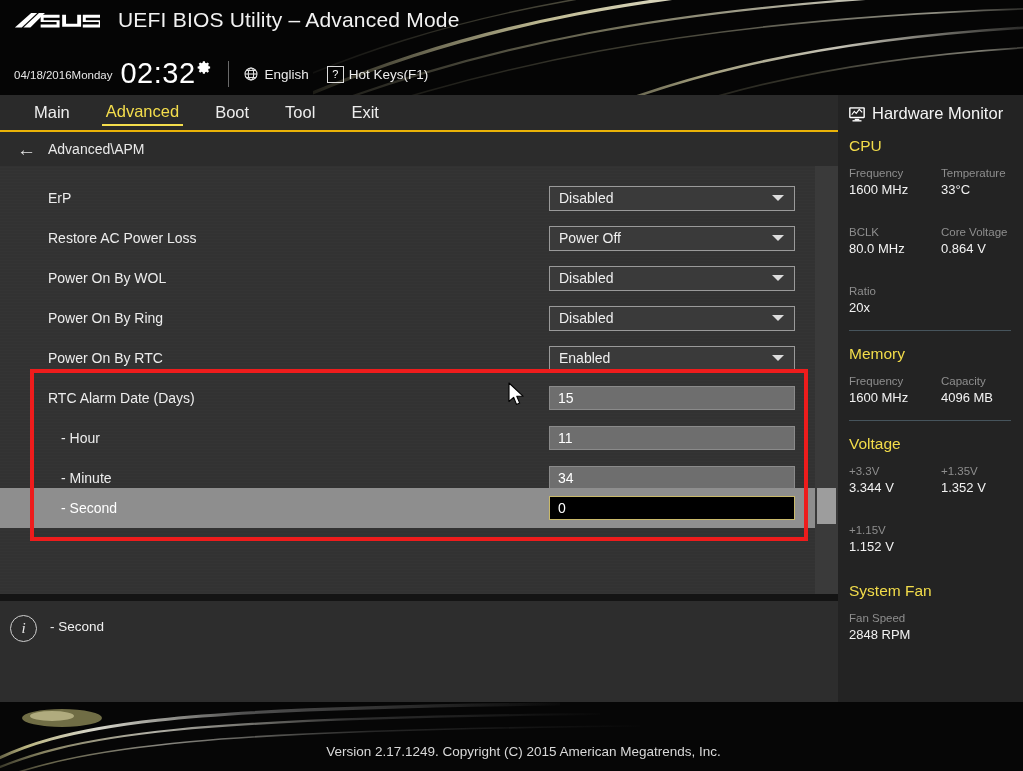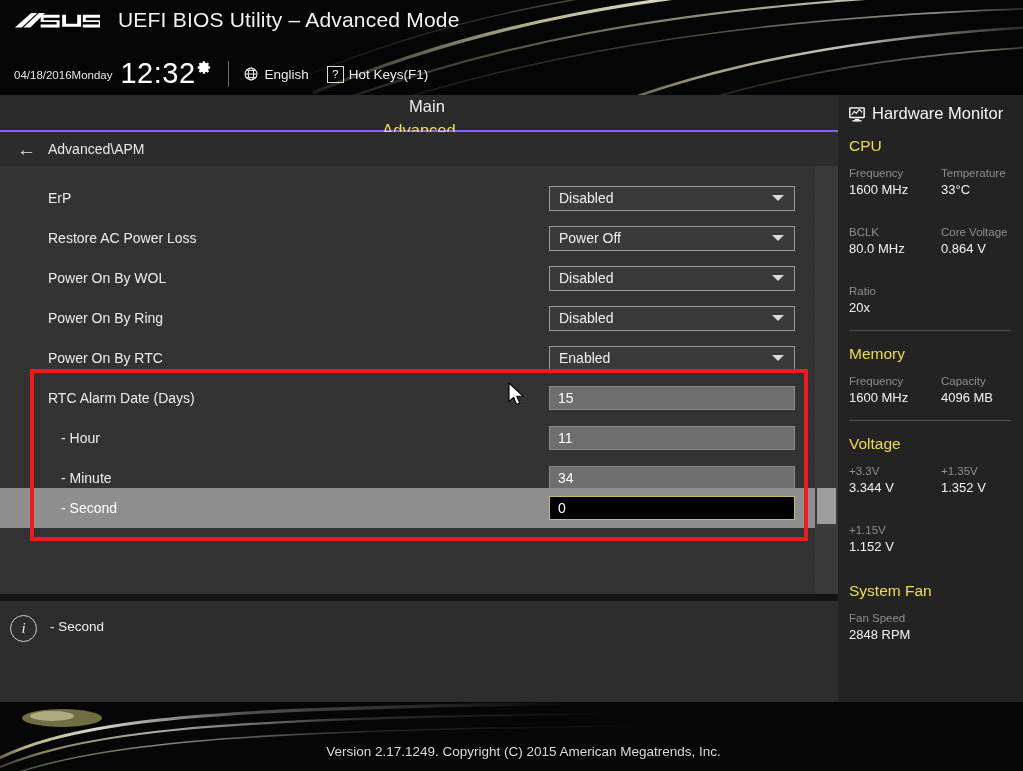--- a/index.html
+++ b/index.html
@@ -29,21 +29,21 @@
   .hitem{display:flex;align-items:center;font-size:13.5px;color:#ededed;
     margin-right:18px;white-space:nowrap;}
   .hitem .gl{margin-right:6px;display:inline-flex;}
   .qbox{display:inline-flex;align-items:center;justify-content:center;
     width:15px;height:15px;border:1.5px solid #ddd;font-size:11px;
     margin-right:5px;color:#fff;line-height:1;}
 
   
   .menubar{position:absolute;left:0;top:95px;width:838px;height:35px;
     background:#2a2a2a;display:flex;align-items:center;
-    border-bottom:2px solid #8b5cf6;flex-direction:column;}
+    border-bottom:2px solid #eab308;}
   .tab{font-size:16.5px;color:#ededed;margin:0 14px;padding:2px 4px 3px 4px;
     white-space:nowrap;cursor:default;}
   .tab:first-child{margin-left:30px;}
   .tab.active{color:#f4dd4c;border-bottom:2px solid #f4dd4c;}
 
   
   .crumbbar{position:absolute;left:0;top:132px;width:838px;height:34px;
     background:#2c2c2c;display:flex;align-items:center;}
   .backarrow{margin-left:17px;margin-right:12px;color:#e4e4e4;
     font-size:19px;line-height:1;}
@@ -166,21 +166,21 @@
       </g>
     </svg>
 
     <div class="app-title">UEFI BIOS Utility – Advanced Mode</div>
 
     <div class="clockrow">
       <div class="datebox">
         <span>04/18/2016</span>
         <span>Monday</span>
       </div>
-      <div class="bigtime">12:32</div>
+      <div class="bigtime">02:32</div>
       <div class="gear">
         <svg width="15" height="15" viewBox="0 0 24 24" fill="#ffffff">
           <path d="M12 8a4 4 0 100 8 4 4 0 000-8zm0 6.2a2.2 2.2 0 110-4.4 2.2 2.2 0 010 4.4z"></path>
           <path d="M21 13.6v-3.2l-2.4-.4a6.9 6.9 0 00-.8-1.9l1.4-2-2.3-2.3-2 1.4a6.9 6.9 0 00-1.9-.8L12.6 2h-3.2l-.4 2.4a6.9 6.9 0 00-1.9.8l-2-1.4L2.8 6.1l1.4 2a6.9 6.9 0 00-.8 1.9L1 10.4v3.2l2.4.4c.2.7.4 1.3.8 1.9l-1.4 2 2.3 2.3 2-1.4c.6.4 1.2.6 1.9.8l.4 2.4h3.2l.4-2.4c.7-.2 1.3-.4 1.9-.8l2 1.4 2.3-2.3-1.4-2c.4-.6.6-1.2.8-1.9l2.4-.4z"></path>
         </svg>
       </div>
       <div class="vsep"></div>
       <div class="hitem">
         <span class="gl">
           <svg width="16" height="16" viewBox="0 0 24 24" fill="none" stroke="#e8e8e8" stroke-width="1.6">

